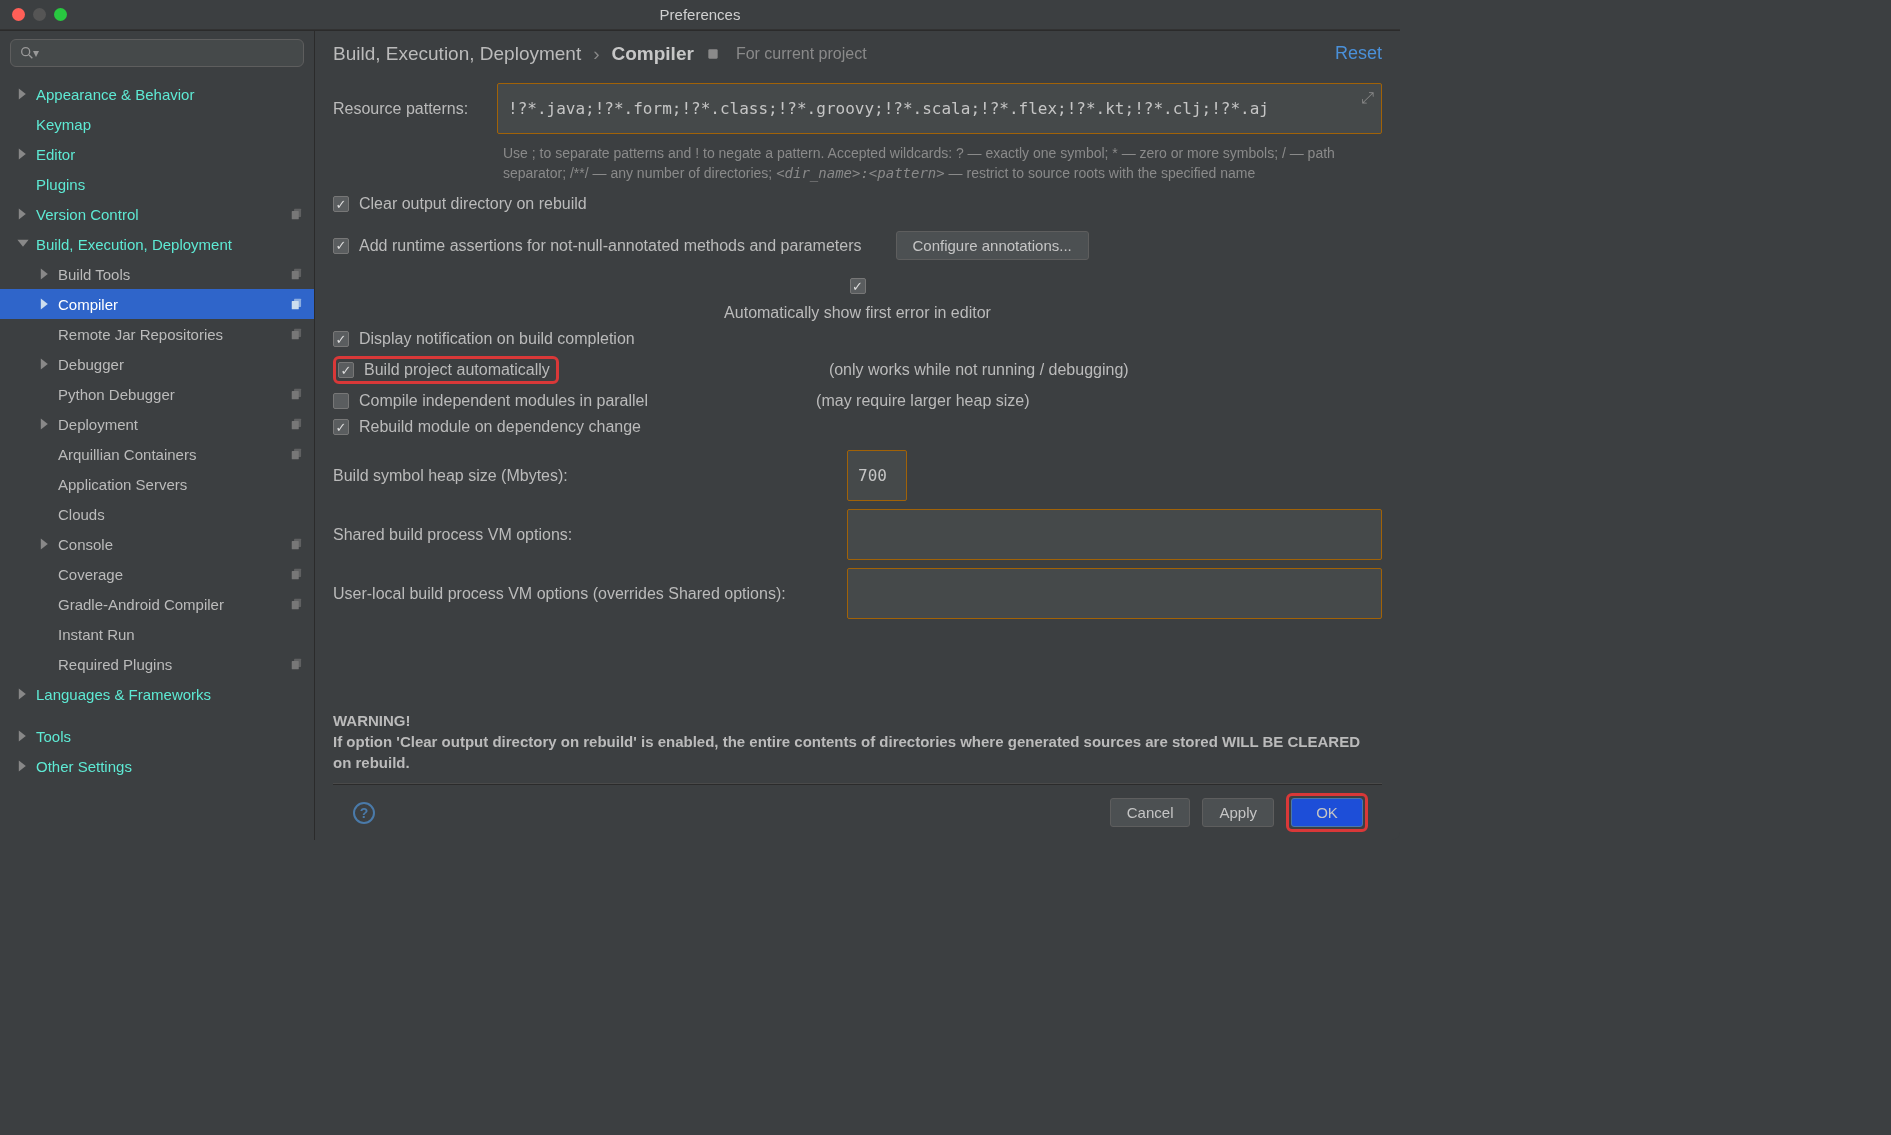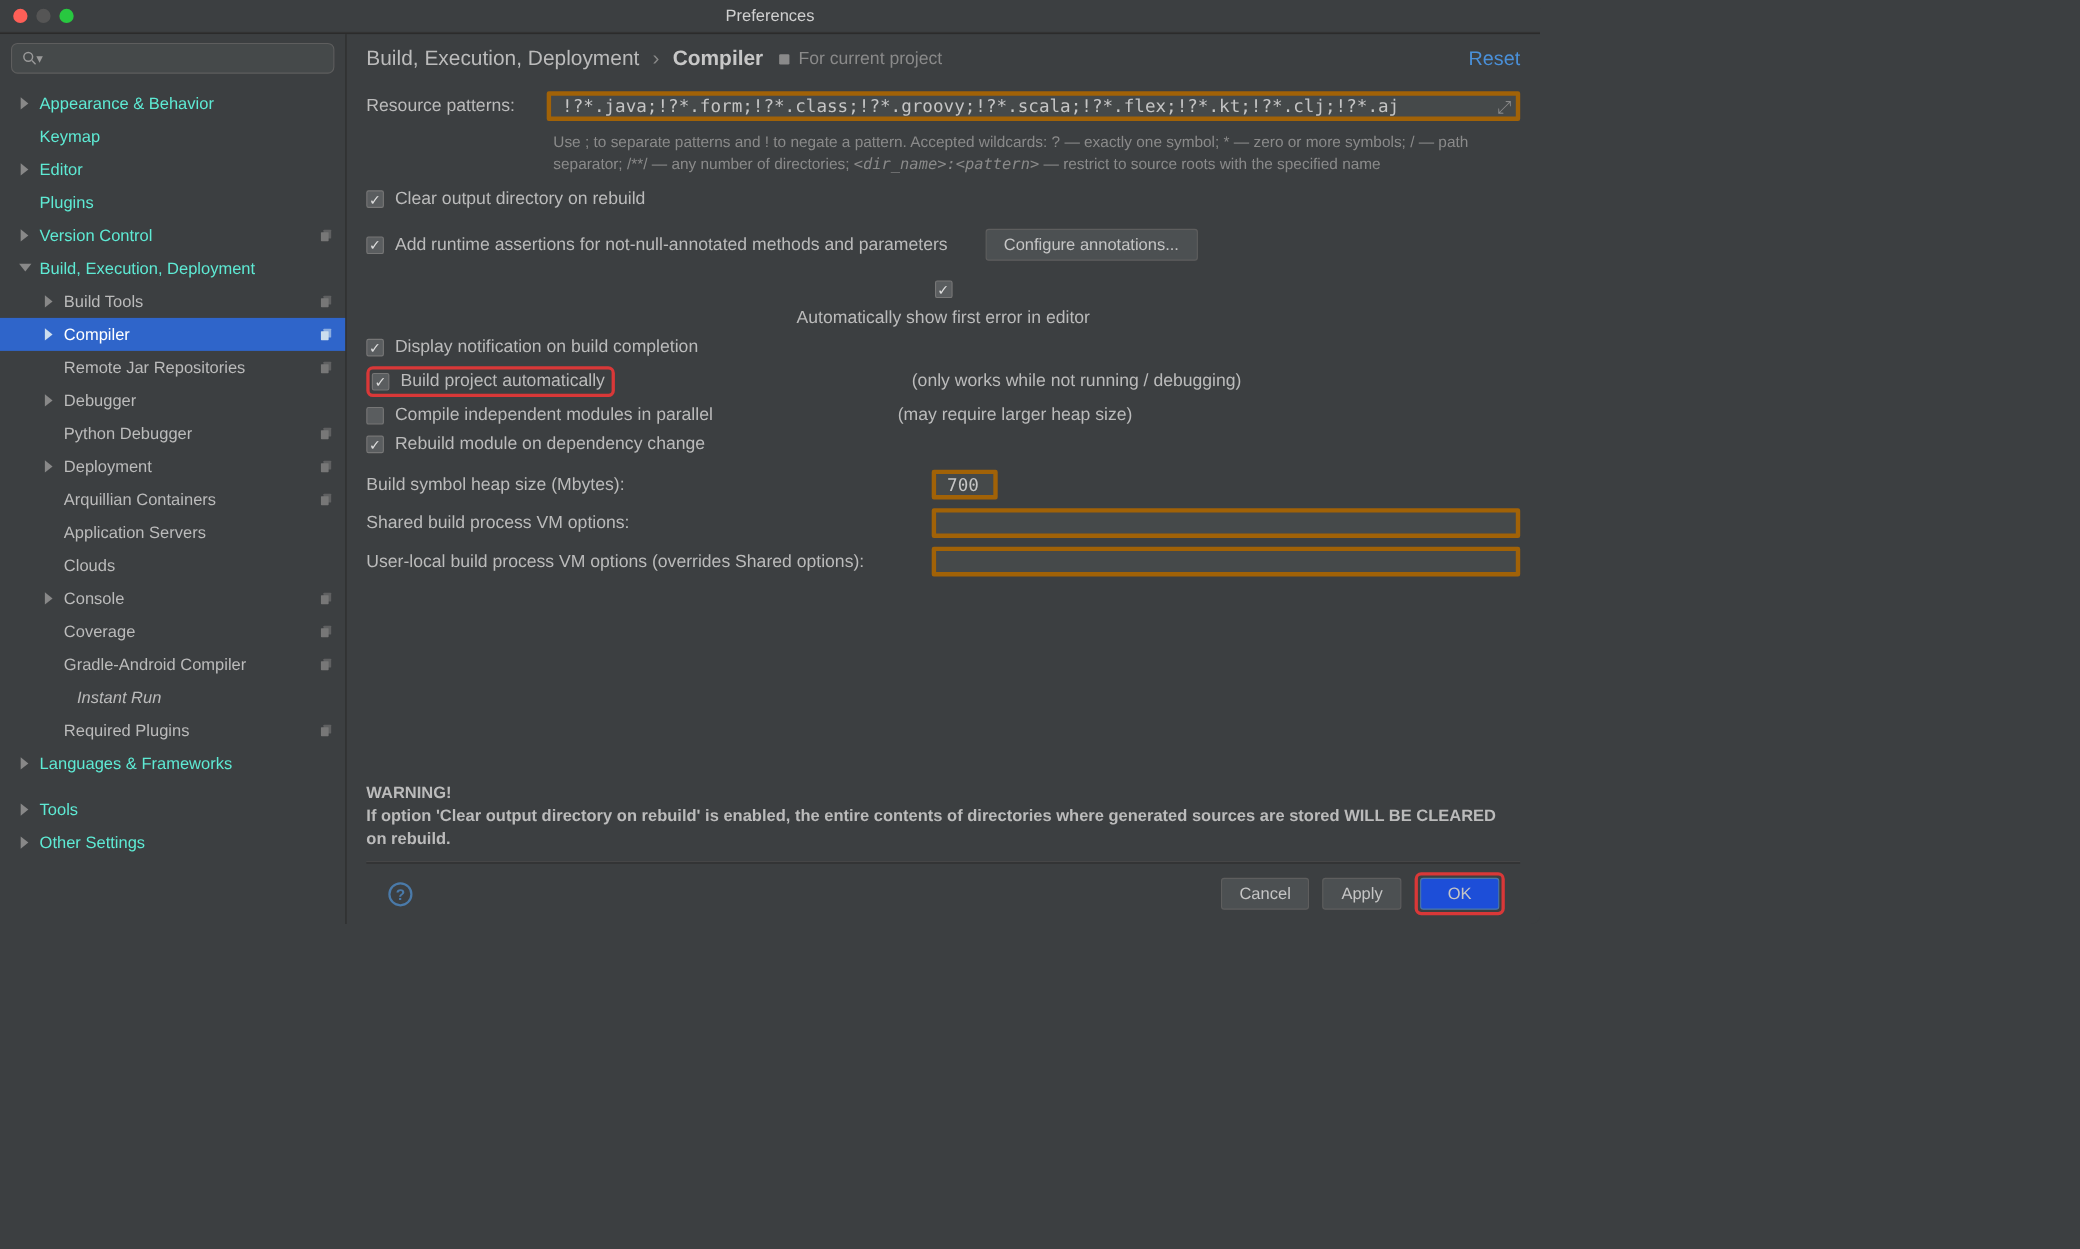--- a/index.html
+++ b/index.html
@@ -115,21 +115,21 @@
   gap: 12px;
   font-size: 19px;
   color: #bbbbbb;
   margin-bottom: 18px;
 }
 .breadcrumbs .sep { color: #888; }
 .breadcrumbs .current { font-weight: 700; color: #c7c7c7; }
 .scope-hint {
   display: flex;
   align-items: center;
-  gap: 6px;
+  gap: 16px;
   color: #8a8a8a;
   font-size: 16px;
 }
 .reset-link {
   position: absolute;
   right: 18px;
   top: 12px;
   color: #4a90d9;
   font-size: 18px;
   cursor: pointer;
@@ -139,22 +139,22 @@
   align-items: center;
   gap: 14px;
   margin-bottom: 8px;
   font-size: 16px;
   color: #bbbbbb;
 }
 .form-label { min-width: 150px; }
 .textfield {
   flex: 1;
   background: #45494a;
-  border: 4px solid #a16207;
-  padding: 0 10px;
+  border: 1px solid #a16207;
+  padding: 15px 10px;
   font-family: "Menlo", monospace;
   font-size: 16px;
   color: #c5c5c5;
   border-radius: 2px;
 }
 .textfield.small { width: 60px; flex: none; text-align: left; }
 .expand-icon {
   position: absolute;
   right: 8px;
   top: 6px;
@@ -418,21 +418,21 @@
           </div>
           <div class="tree-row" style="padding-left: 38px;">
             <span class="tree-arrow"></span>
             <span>Gradle-Android Compiler</span>
             <span class="tree-spacer"></span>
             <span class="copy-icon"><svg viewBox="0 0 24 24" fill="currentColor">
                 <rect x="7" y="3" width="12" height="14" rx="1" opacity="0.6"></rect>
                 <rect x="3" y="7" width="12" height="14" rx="1"></rect>
               </svg></span>
           </div>
-          <div class="tree-row" style="padding-left: 50px; font-style: italic;">
+          <div class="tree-row" style="padding-left: 38px;">
             <span class="tree-arrow"></span>
             <span>Instant Run</span>
             <span class="tree-spacer"></span>
           </div>
           <div class="tree-row" style="padding-left: 38px;">
             <span class="tree-arrow"></span>
             <span>Required Plugins</span>
             <span class="tree-spacer"></span>
             <span class="copy-icon"><svg viewBox="0 0 24 24" fill="currentColor">
                 <rect x="7" y="3" width="12" height="14" rx="1" opacity="0.6"></rect>

